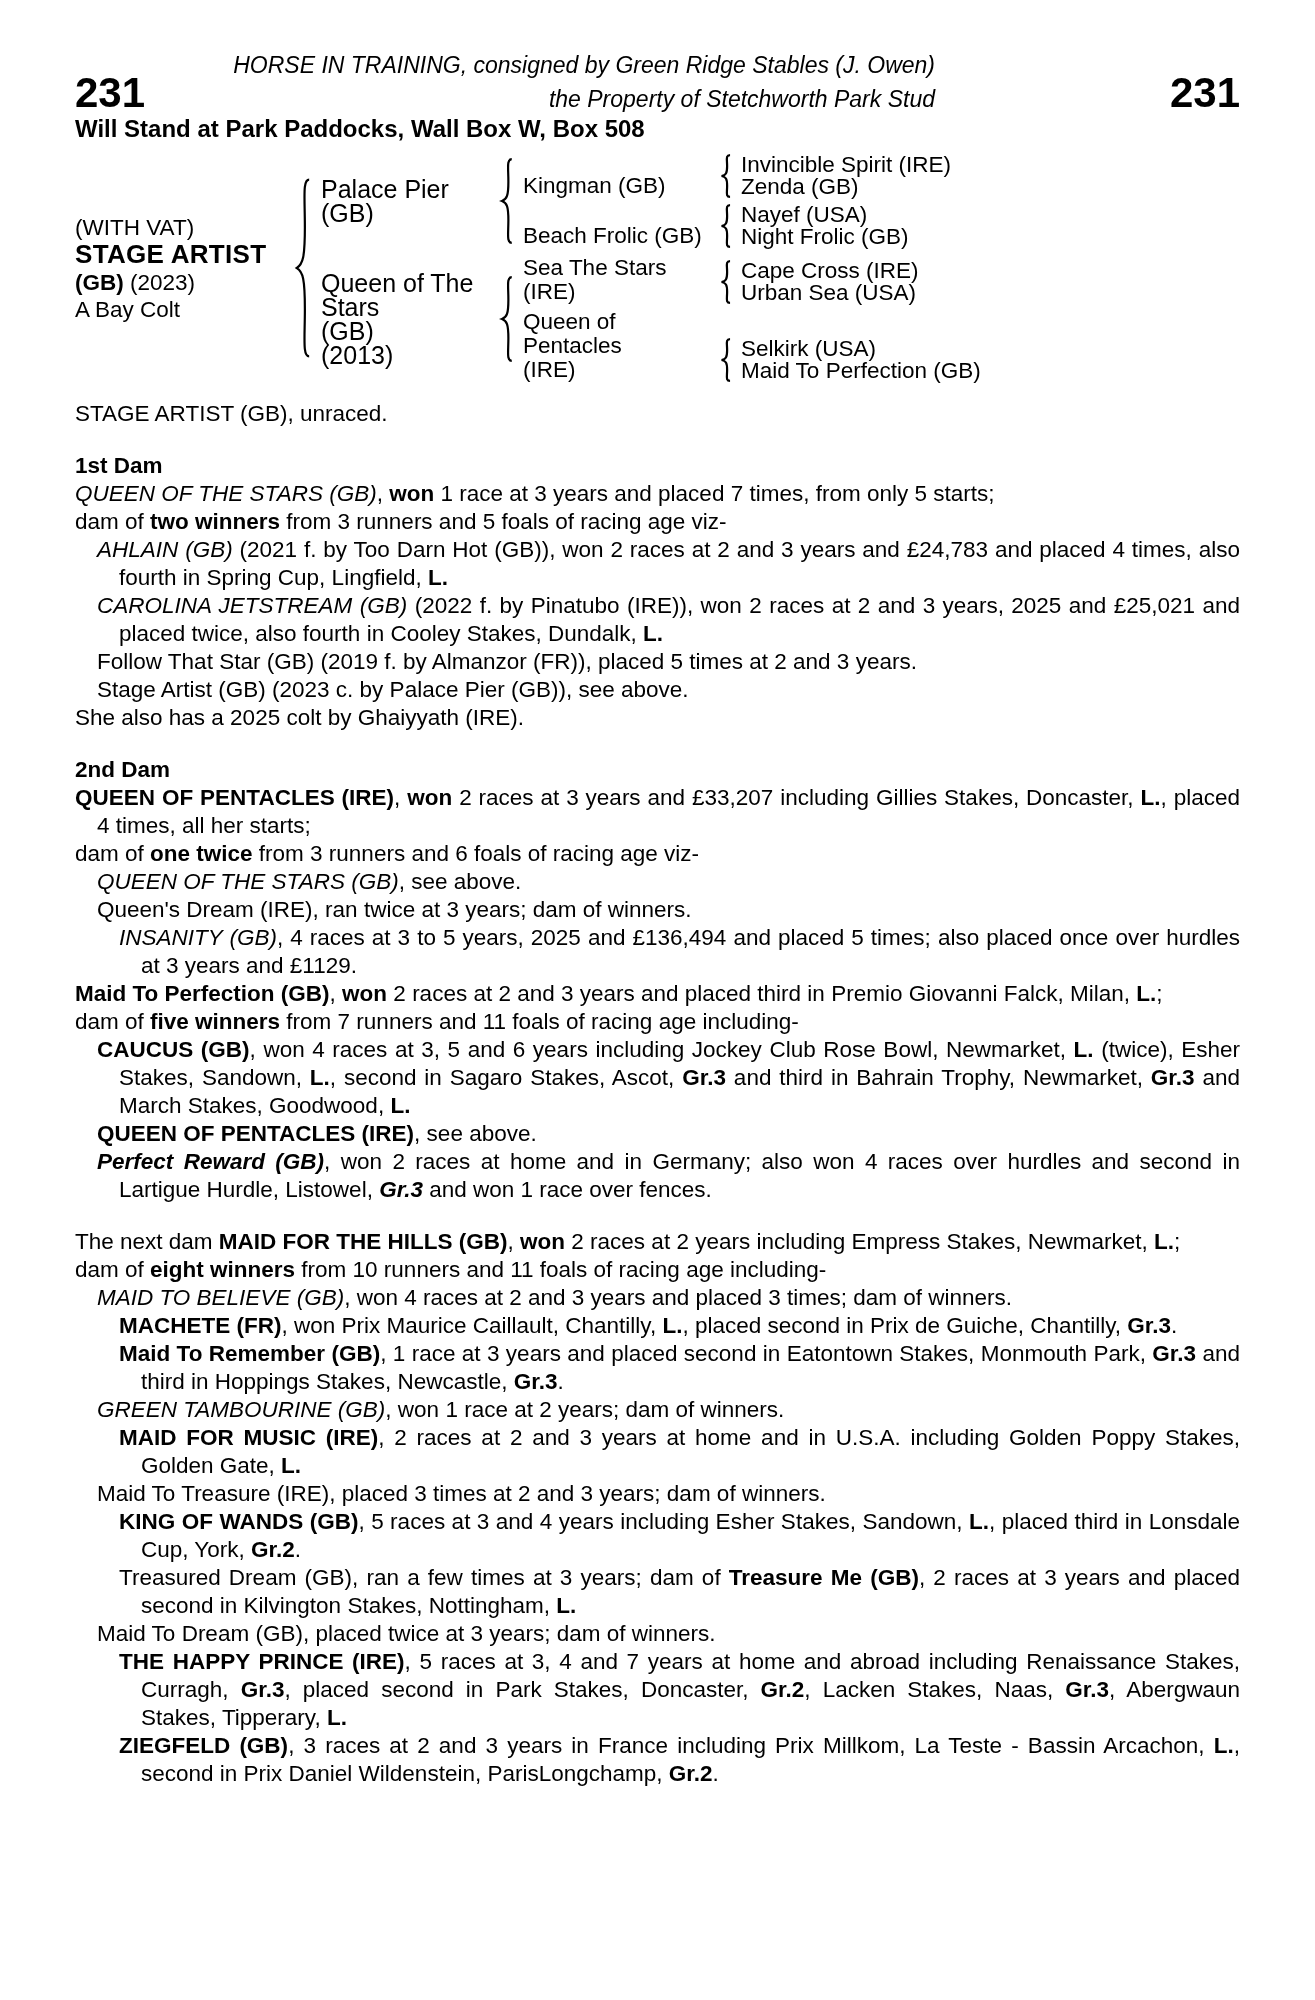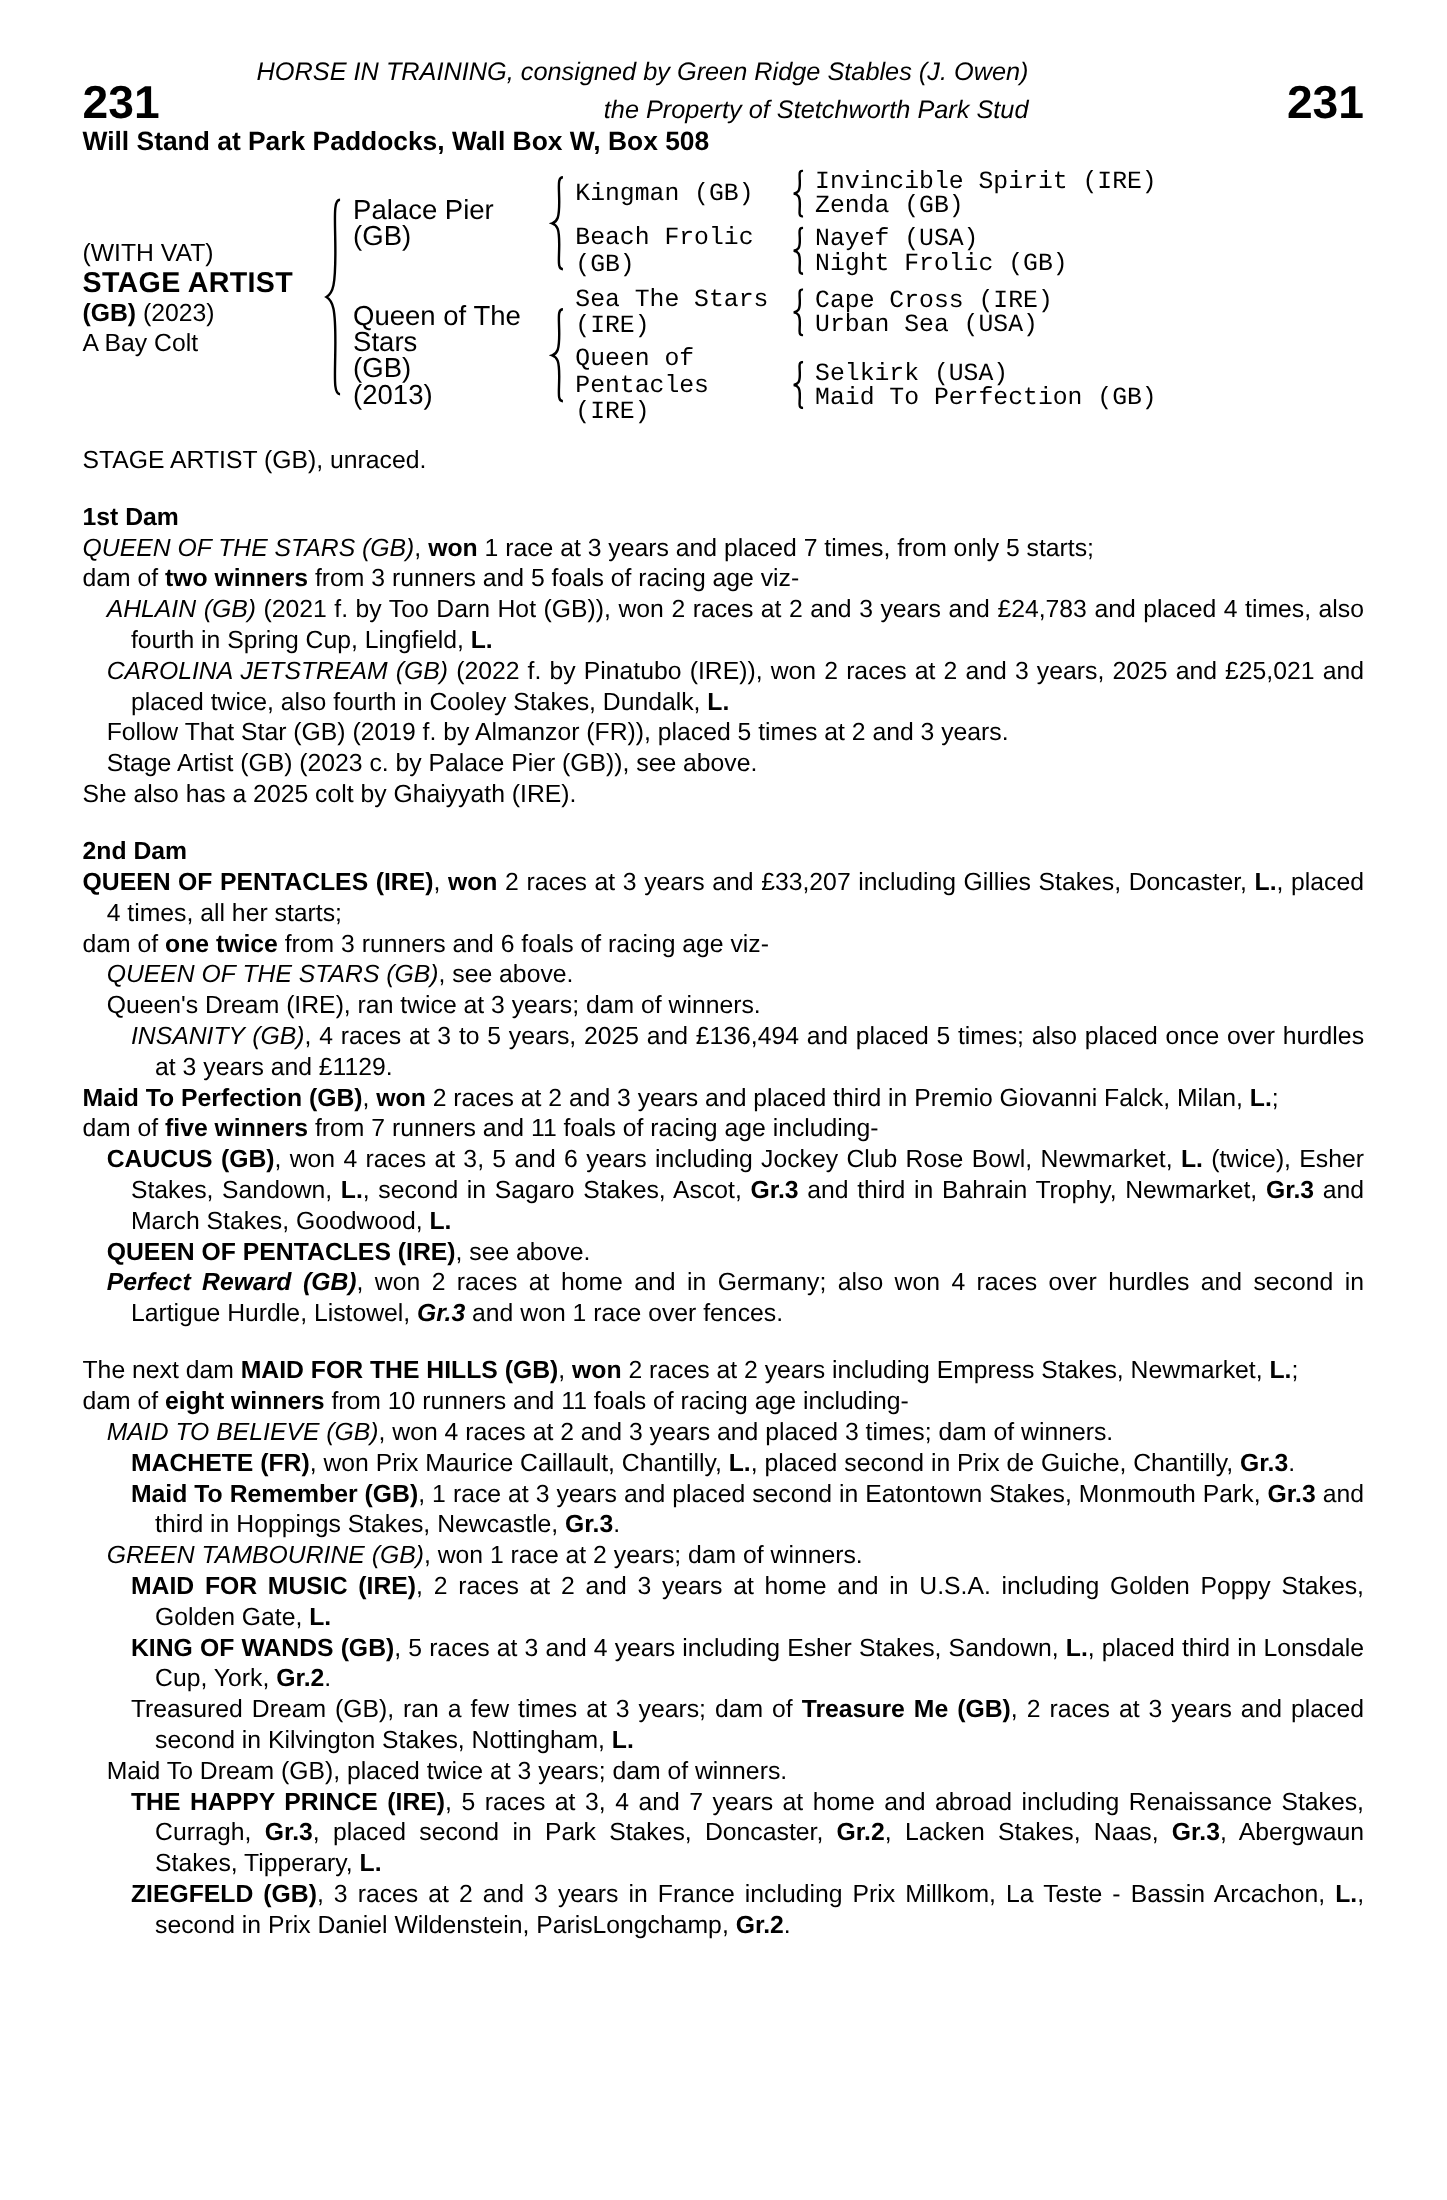--- a/index.html
+++ b/index.html
@@ -22,21 +22,21 @@
 
   
   .pedigree{display:flex;align-items:center;margin-top:10px;font-size:22px;}
   .subject{width:218px;flex:none;font-size:22.5px;line-height:27px;}
   .subject .big-name{font-weight:bold;font-size:26px;letter-spacing:0.3px;}
   .b{font-weight:bold;}
   .tree{display:flex;flex-direction:column;gap:8px;}
   .parent-group{display:flex;align-items:center;}
   .parent-name{width:178px;flex:none;font-size:25px;line-height:24px;padding-left:9px;}
   .gp-col{display:flex;flex-direction:column;gap:6px;}
-  .gp-group{display:flex;align-items:center;font-family:Liberation Mono, monospace;}
+  .gp-group{display:flex;align-items:flex-end;}
   .gp-name{width:196px;flex:none;font-size:22.5px;line-height:24px;padding-left:9px;}
   .ggp-col{display:flex;flex-direction:column;}
   .ggp{font-size:22.5px;line-height:22px;padding-left:9px;white-space:nowrap;}
   .prewrap{white-space:pre-line;}
   .brace{flex:none;display:block;}
   .brace.small{width:13px;height:44px;}
   .brace.mid{width:15px;height:88px;}
   .brace.big{width:19px;height:186px;}
 
   
@@ -165,20 +165,21 @@
       <div class="para ind1"><span class="sb">CAUCUS (GB)</span><span>, won 4 races at 3, 5 and 6 years including Jockey Club Rose Bowl, Newmarket, </span><span class="sb">L.</span><span> (twice), Esher Stakes, Sandown, </span><span class="sb">L.</span><span>, second in Sagaro Stakes, Ascot, </span><span class="sb">Gr.3</span><span> and third in Bahrain Trophy, Newmarket, </span><span class="sb">Gr.3</span><span> and March Stakes, Goodwood, </span><span class="sb">L.</span></div>
       <div class="para ind1"><span class="sb">QUEEN OF PENTACLES (IRE)</span><span>, see above.</span></div>
       <div class="para ind1"><span class="sbi">Perfect Reward (GB)</span><span>, won 2 races at home and in Germany; also won 4 races over hurdles and second in Lartigue Hurdle, Listowel, </span><span class="sbi">Gr.3</span><span> and won 1 race over fences.</span></div>
       <div class="para ind0 gap"><span>The next dam </span><span class="sb">MAID FOR THE HILLS (GB)</span><span>, </span><span class="sb">won</span><span> 2 races at 2 years including Empress Stakes, Newmarket, </span><span class="sb">L.</span><span>;</span></div>
       <div class="para ind0"><span>dam of </span><span class="sb">eight winners</span><span> from 10 runners and 11 foals of racing age including-</span></div>
       <div class="para ind1"><span class="si">MAID TO BELIEVE (GB)</span><span>, won 4 races at 2 and 3 years and placed 3 times; dam of winners.</span></div>
       <div class="para ind2"><span class="sb">MACHETE (FR)</span><span>, won Prix Maurice Caillault, Chantilly, </span><span class="sb">L.</span><span>, placed second in Prix de Guiche, Chantilly, </span><span class="sb">Gr.3</span><span>.</span></div>
       <div class="para ind2"><span class="sb">Maid To Remember (GB)</span><span>, 1 race at 3 years and placed second in Eatontown Stakes, Monmouth Park, </span><span class="sb">Gr.3</span><span> and third in Hoppings Stakes, Newcastle, </span><span class="sb">Gr.3</span><span>.</span></div>
       <div class="para ind1"><span class="si">GREEN TAMBOURINE (GB)</span><span>, won 1 race at 2 years; dam of winners.</span></div>
       <div class="para ind2"><span class="sb">MAID FOR MUSIC (IRE)</span><span>, 2 races at 2 and 3 years at home and in U.S.A. including Golden Poppy Stakes, Golden Gate, </span><span class="sb">L.</span></div>
+      <div class="para ind1"><span>Maid To Treasure (IRE), placed 3 times at 2 and 3 years; dam of winners.</span></div>
       <div class="para ind2"><span class="sb">KING OF WANDS (GB)</span><span>, 5 races at 3 and 4 years including Esher Stakes, Sandown, </span><span class="sb">L.</span><span>, placed third in Lonsdale Cup, York, </span><span class="sb">Gr.2</span><span>.</span></div>
       <div class="para ind2"><span>Treasured Dream (GB), ran a few times at 3 years; dam of </span><span class="sb">Treasure Me (GB)</span><span>, 2 races at 3 years and placed second in Kilvington Stakes, Nottingham, </span><span class="sb">L.</span></div>
       <div class="para ind1"><span>Maid To Dream (GB), placed twice at 3 years; dam of winners.</span></div>
       <div class="para ind2"><span class="sb">THE HAPPY PRINCE (IRE)</span><span>, 5 races at 3, 4 and 7 years at home and abroad including Renaissance Stakes, Curragh, </span><span class="sb">Gr.3</span><span>, placed second in Park Stakes, Doncaster, </span><span class="sb">Gr.2</span><span>, Lacken Stakes, Naas, </span><span class="sb">Gr.3</span><span>, Abergwaun Stakes, Tipperary, </span><span class="sb">L.</span></div>
       <div class="para ind2"><span class="sb">ZIEGFELD (GB)</span><span>, 3 races at 2 and 3 years in France including Prix Millkom, La Teste - Bassin Arcachon, </span><span class="sb">L.</span><span>, second in Prix Daniel Wildenstein, ParisLongchamp, </span><span class="sb">Gr.2</span><span>.</span></div>
     </div>
 
 </div>
 
 </body></html>

